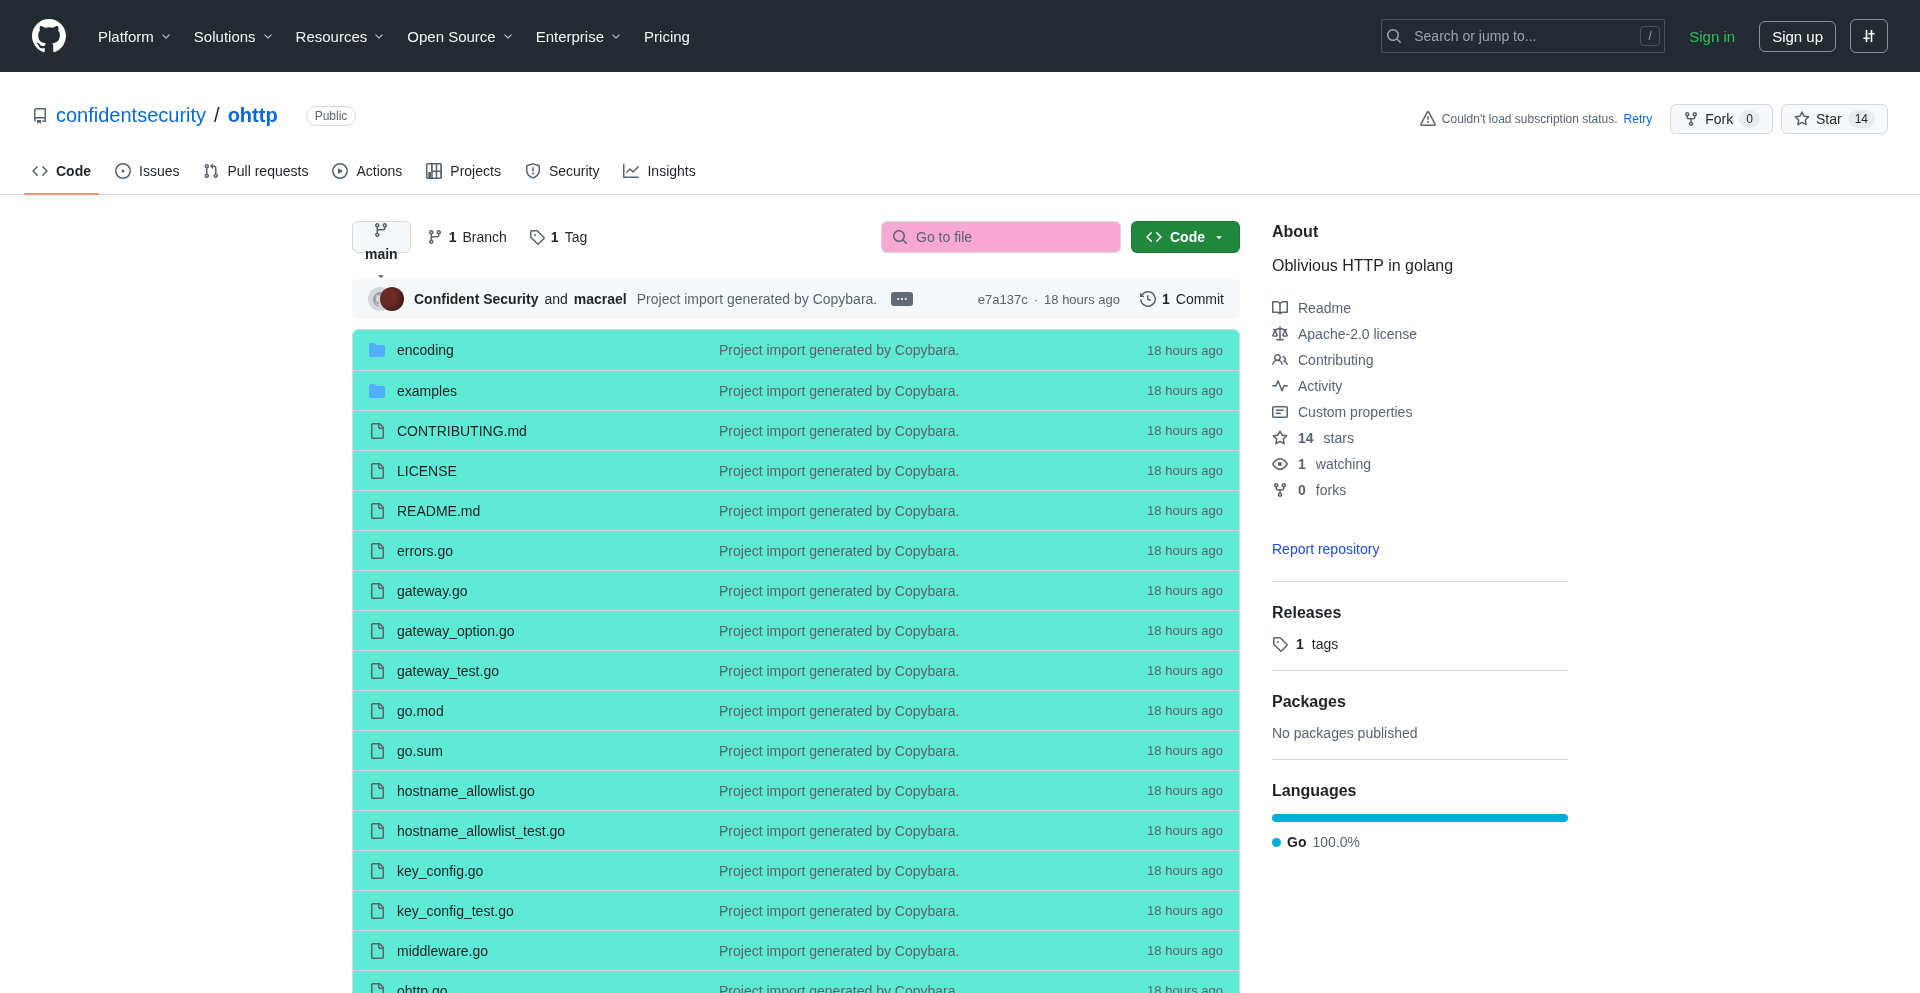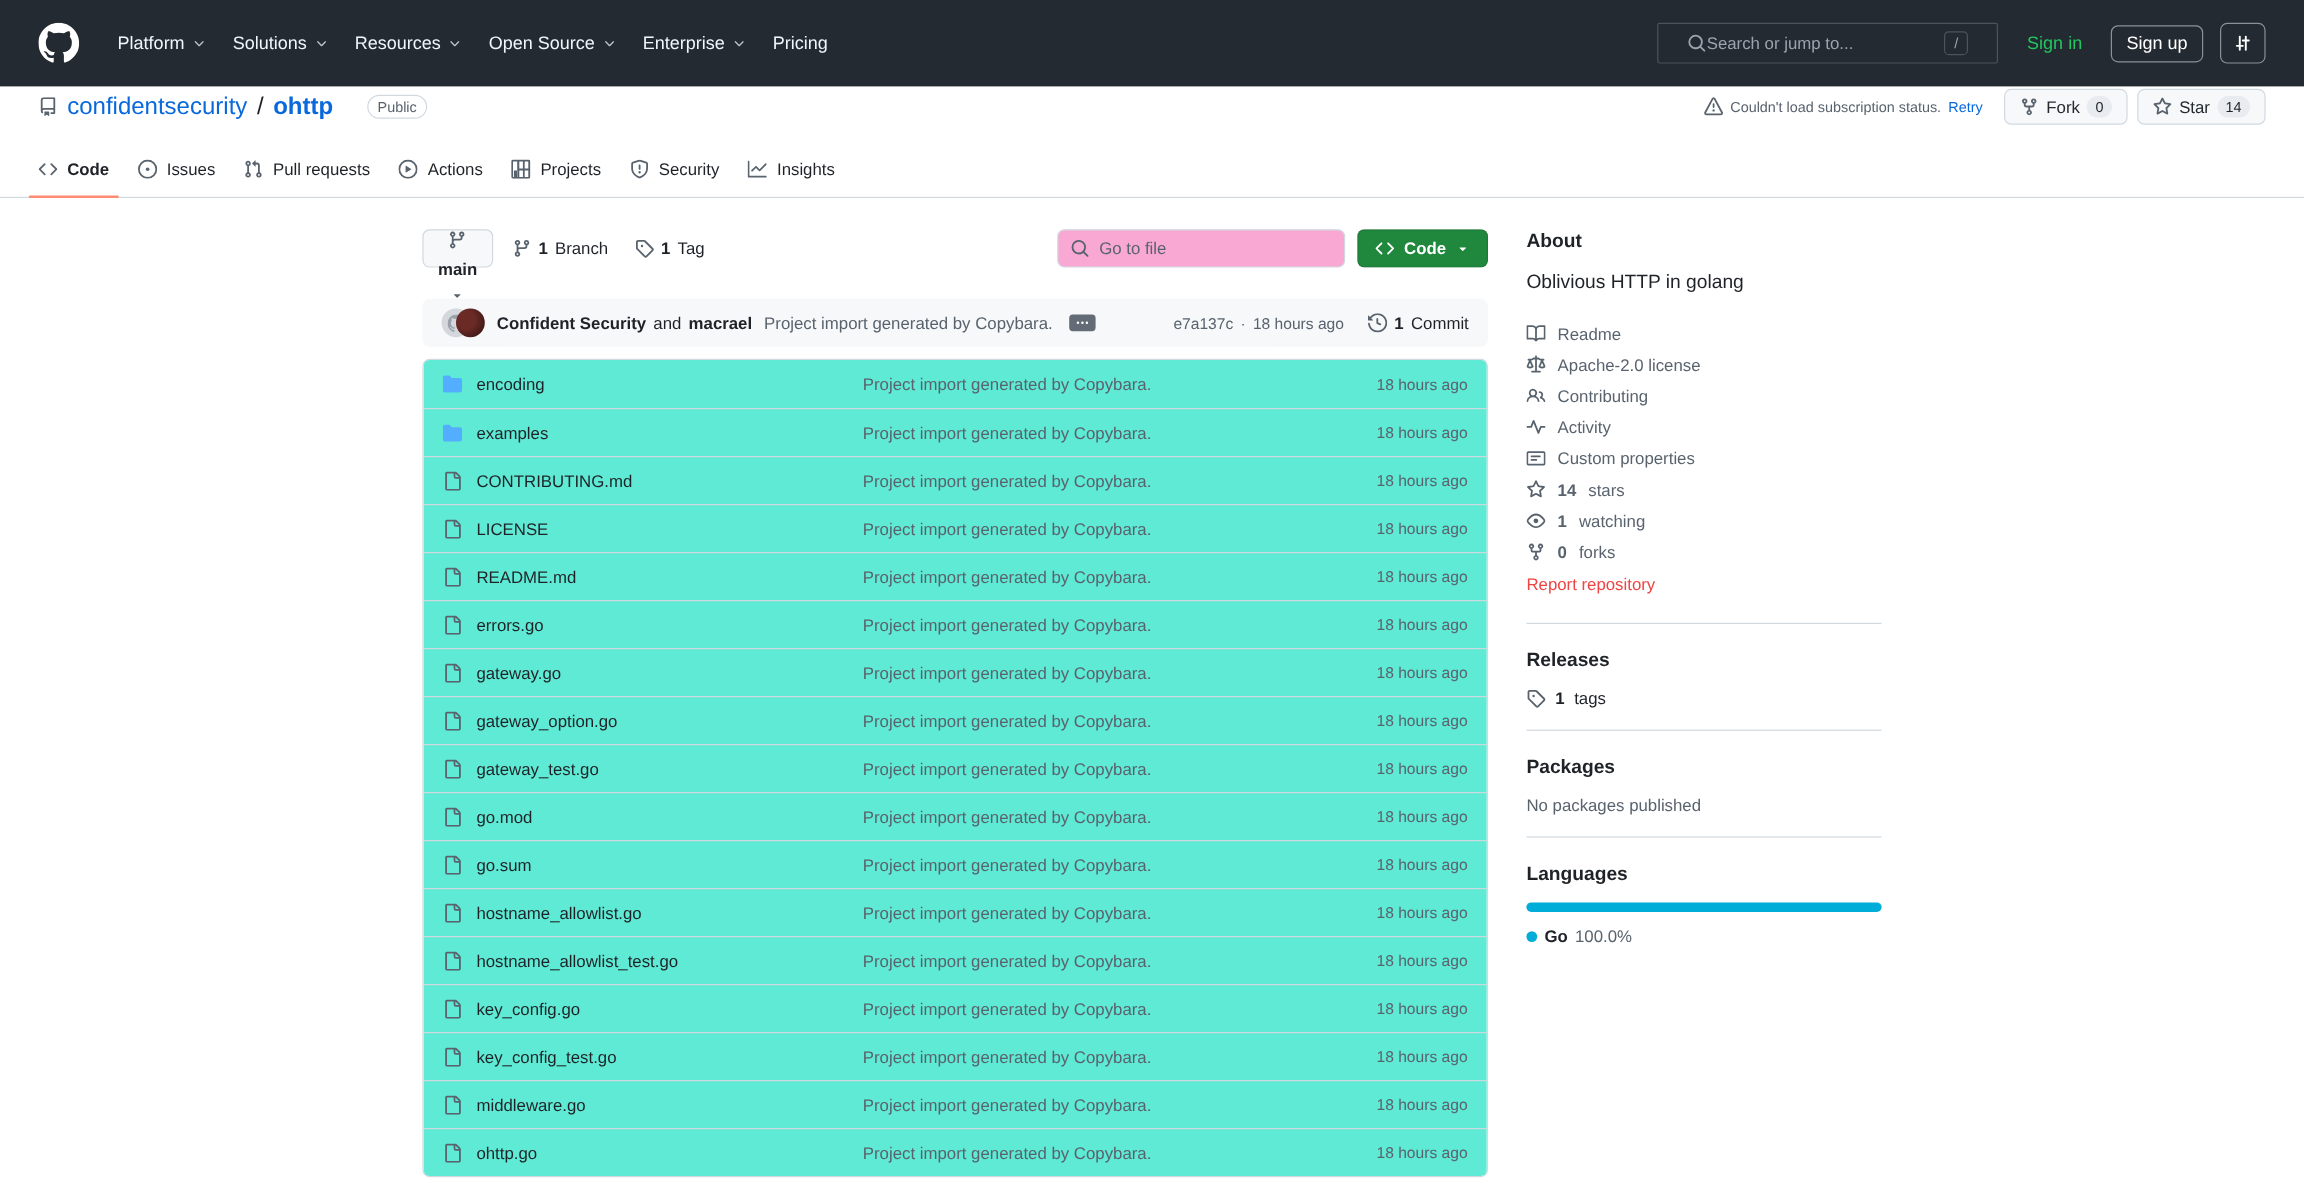--- a/index.html
+++ b/index.html
@@ -12,31 +12,31 @@
   
   .gh-header { height:72px; background:#242a32; display:flex; align-items:center;
     padding:0 32px; gap:14px; color:#f0f6fc; }
   .gh-logo { color:#fff; margin-right:8px; }
   .gh-nav { display:flex; align-items:center; gap:2px; }
   .nav-item { display:flex; align-items:center; gap:6px; padding:8px 10px;
     font-size:15px; color:#f0f6fc; cursor:pointer; border-radius:6px; }
   .nav-item svg { opacity:.75; }
   .hd-spacer { flex:1; }
   .hd-search { width:284px; height:34px; border:1px solid #4b535c; border-radius:2px;
-    display:flex; align-items:center; gap:0; padding:0 24px; color:#9aa4af; font-size:14px; }
+    display:flex; align-items:center; gap:12px; padding:0 4px; color:#9aa4af; font-size:14px; }
   .slash-key { margin-left:auto; border:1px solid #4b535c; border-radius:4px;
     min-width:20px; height:20px; display:flex; align-items:center; justify-content:center;
     font-size:12px; color:#9aa4af; }
   .signin { font-size:15px; color:#22c55e; padding:6px 10px; }
   .signup { border:1px solid #8b9198; border-radius:6px; padding:6px 12px; font-size:15px; color:#fff; }
   .hdr-icon-btn { border:1px solid #8b9198; border-radius:6px; width:38px; height:34px;
     display:flex; align-items:center; justify-content:center; color:#fff; background:transparent; }
 
   
-  .repo-head { display:flex; align-items:center; padding:2px 32px 14px;gap:32px; }
+  .repo-head { display:flex; align-items:flex-start; padding:32px 32px 14px;gap:32px; }
   .repo-title { display:flex; align-items:center; gap:8px; font-size:20px; }
   .repo-title .owner, .repo-title .rname { color:#0969da; }
   .repo-title .rname { font-weight:700; }
   .slash-sep { color:#1f2328; }
   .public-badge { border:1px solid #d1d9e0; color:#59636e; font-size:12px; font-weight:500;
     border-radius:999px; padding:2px 8px; margin-left:20px; }
   .head-right { margin-left:auto; display:flex; align-items:center; gap:8px; }
   .warn { display:flex; align-items:center; gap:6px; font-size:12px; color:#59636e; margin-right:10px; }
   .warn a { color:#0969da; }
   .btn { display:inline-flex; align-items:center; gap:6px; height:30px; padding:0 12px;
@@ -97,21 +97,21 @@
   .fage { color:#59636e; text-align:right; font-size:13px; }
   .folder-ico { color:#54aeff; }
 
   
   .sidebar { width:296px; flex-shrink:0; padding-top:2px; font-size:14px; }
   .sb-h { font-size:16px; font-weight:700; margin-bottom:14px; }
   .sb-desc { font-size:16px; margin-bottom:18px; line-height:1.4; }
   .sb-link { display:flex; align-items:center; gap:10px; color:#59636e; padding:5px 0;
     cursor:pointer; }
   .sb-link b { color:#59636e; font-weight:700; }
-  .sb-report { color:#ef4444; padding:6px 0; cursor:pointer; }
+  .sb-report { color:#1d4ed8; padding:6px 0; cursor:pointer;margin-top:32px; }
   .sb-div { border:none; border-top:1px solid #d1d9e0; margin:18px 0 22px; }
   .rel-row { display:flex; align-items:center; gap:8px; color:#1f2328; cursor:pointer; }
   .rel-row b { font-weight:700; }
   .pk-empty { color:#59636e; }
   .lang-bar { height:8px; border-radius:999px; background:#00ADD8; margin:4px 0 12px; }
   .lang-row { display:flex; align-items:center; gap:6px; cursor:pointer; }
   .lang-dot { width:9px; height:9px; border-radius:50%; background:#00ADD8; }
   .lang-row b { font-weight:700; }
   .lang-pct { color:#59636e; }
 </style>

